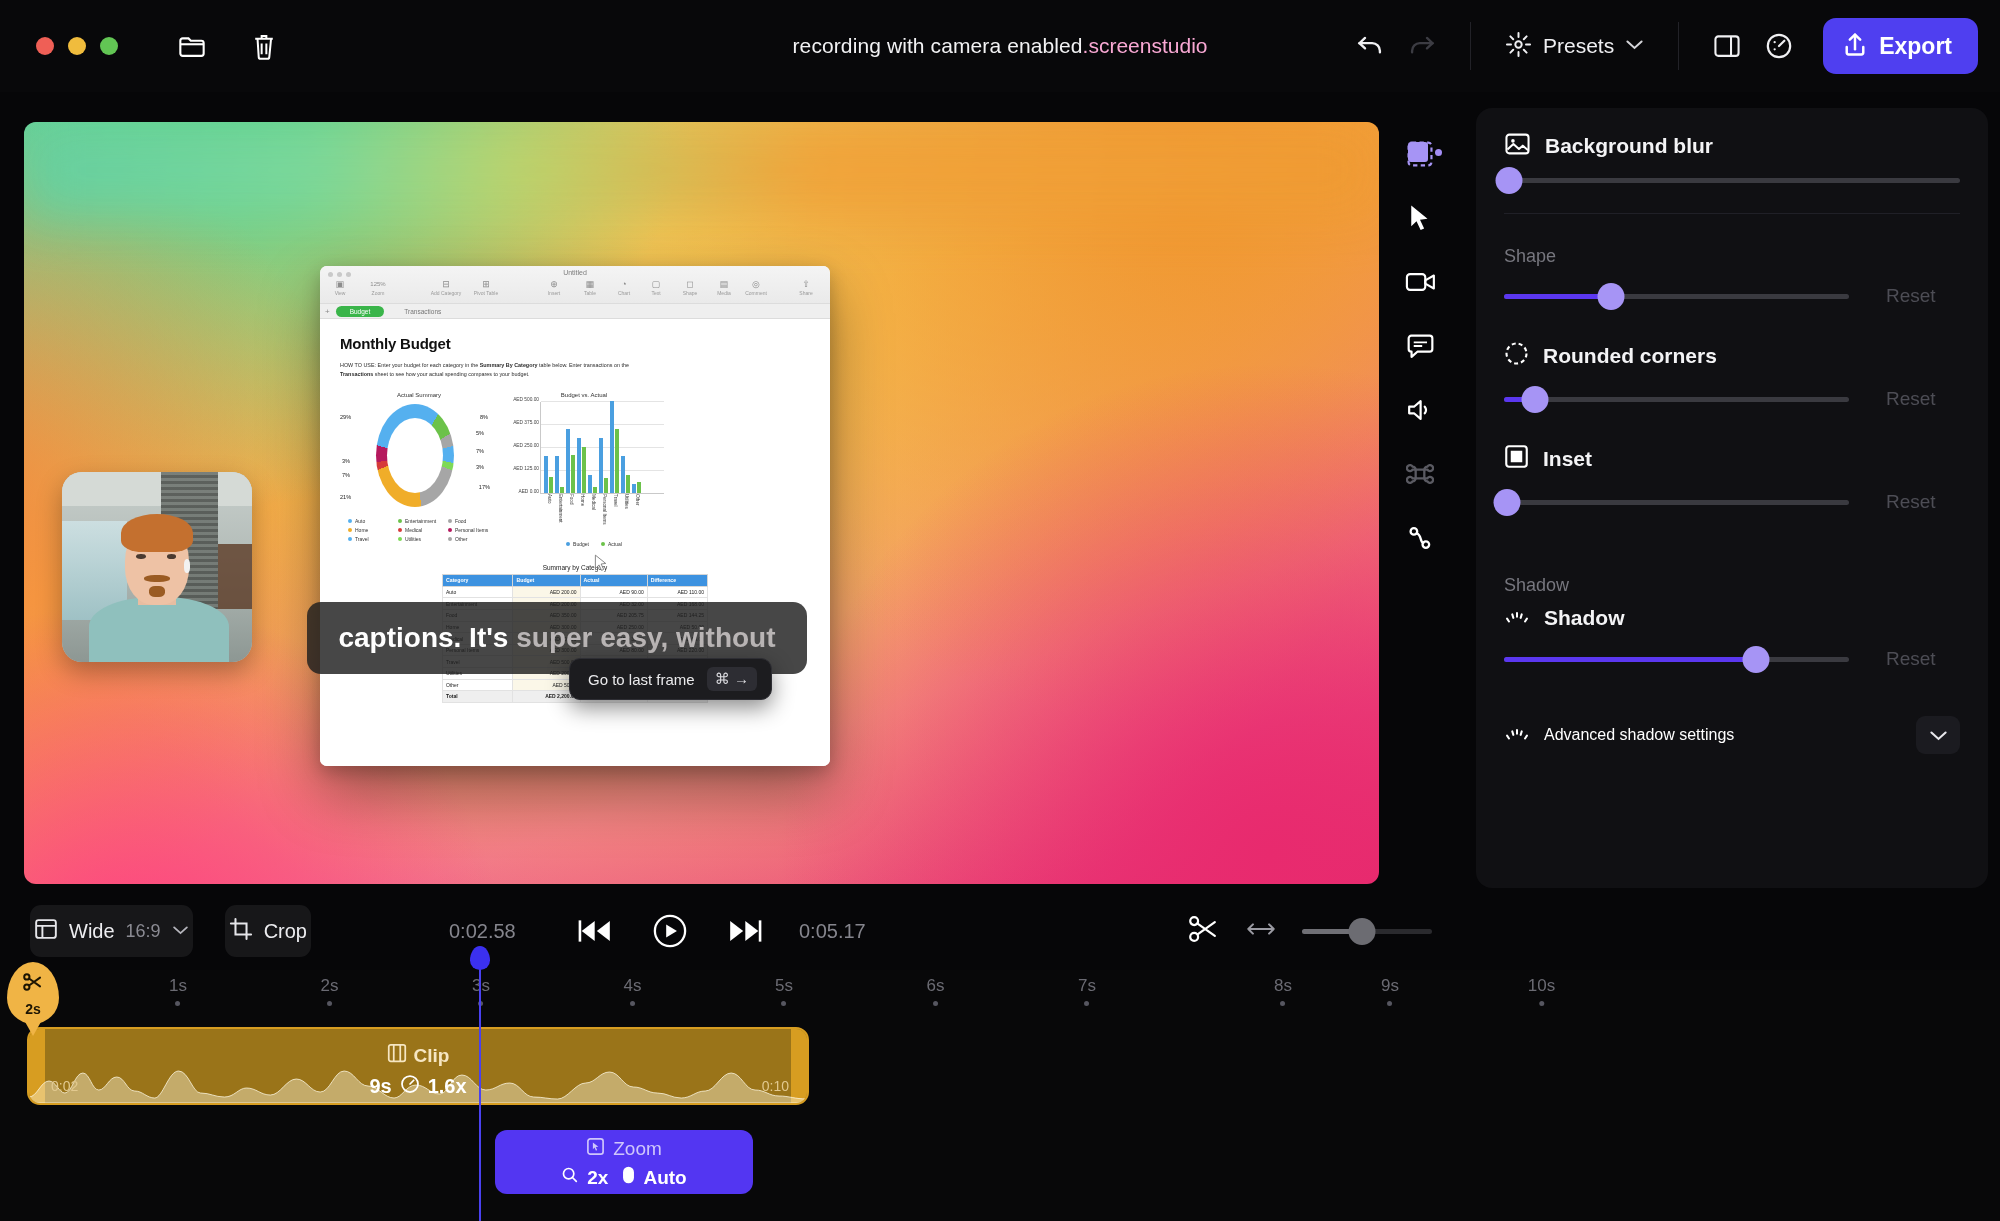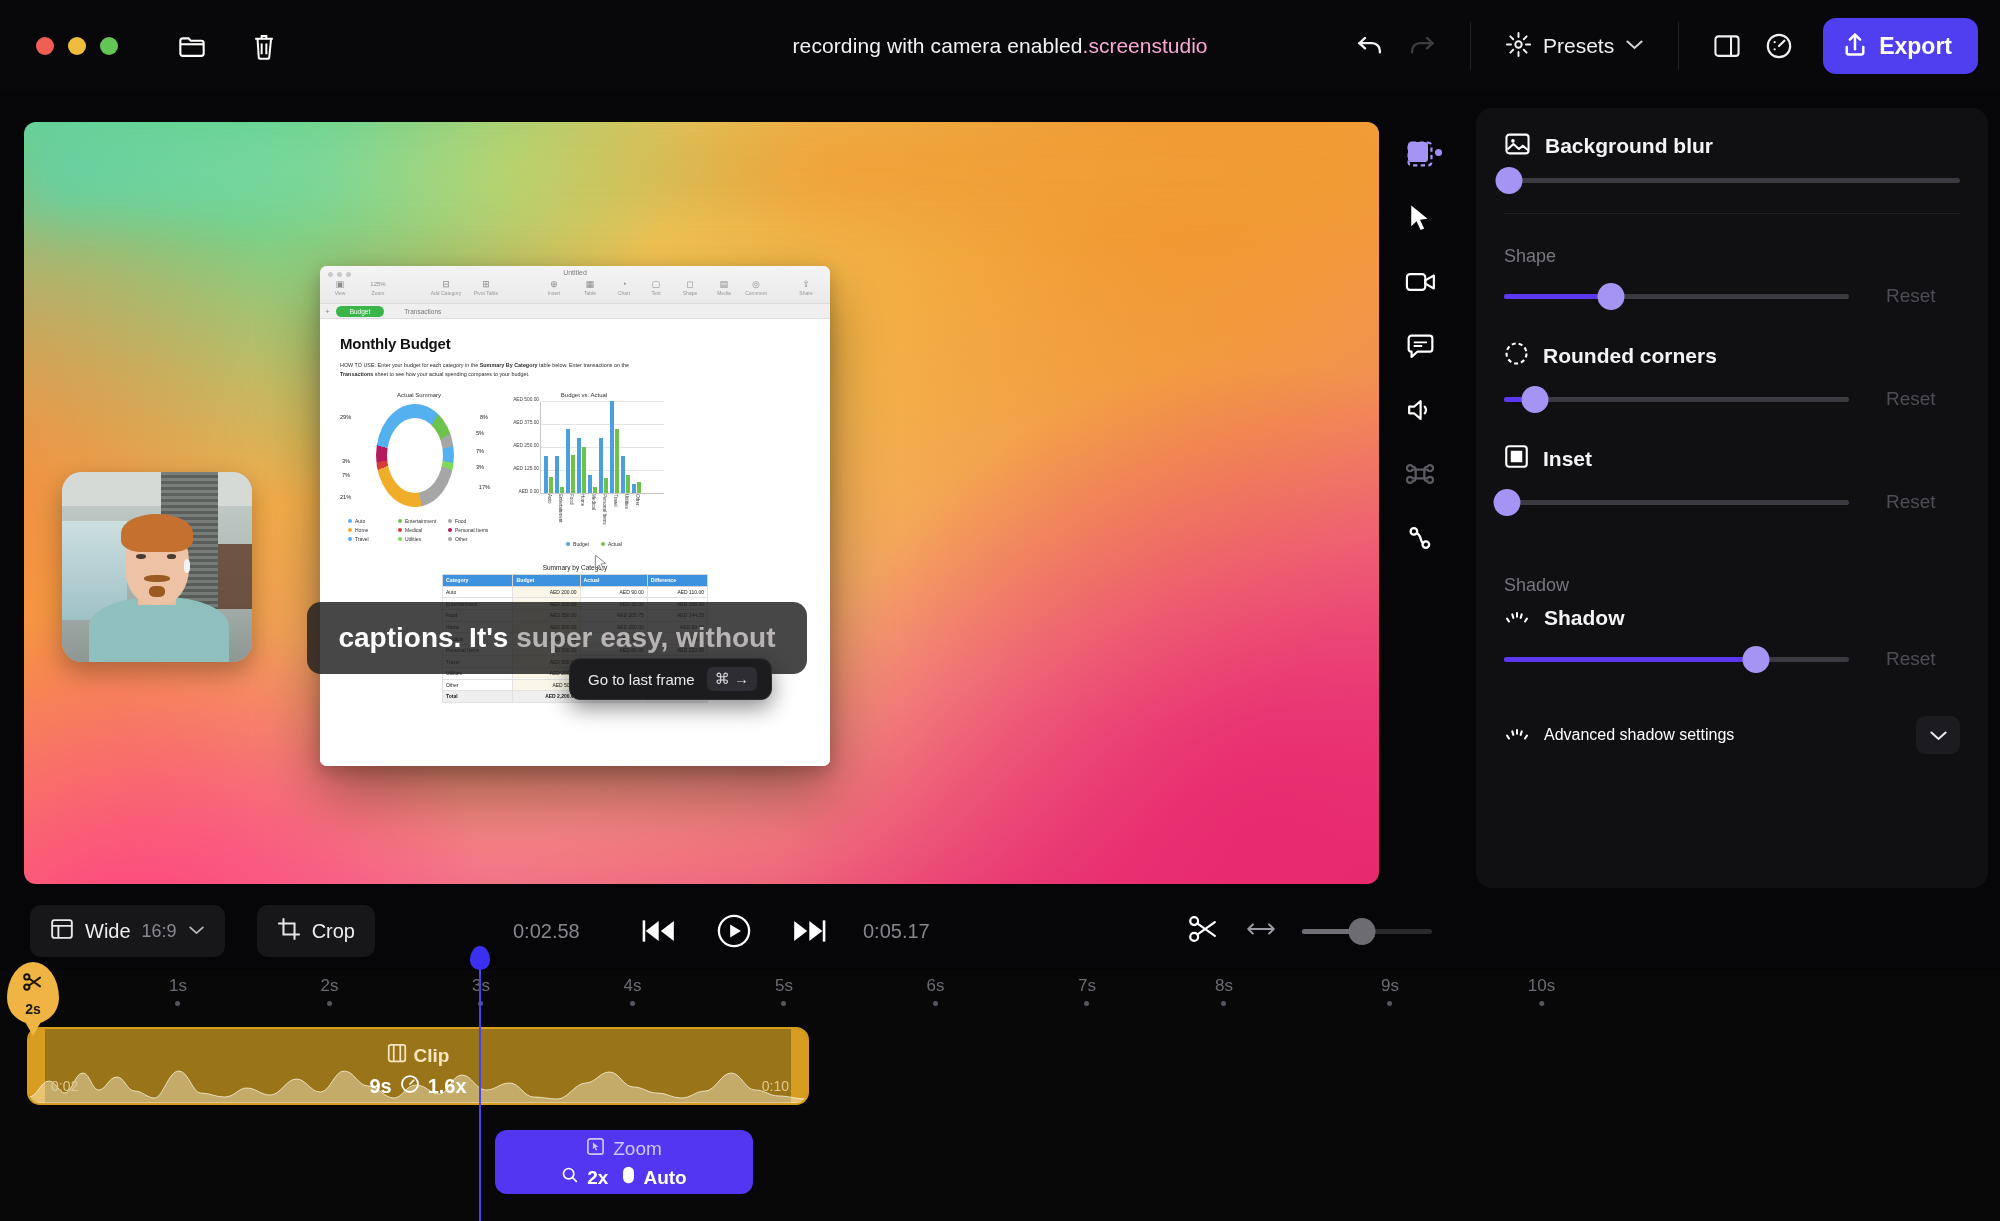--- a/index.html
+++ b/index.html
@@ -155,21 +155,21 @@
   .slider .fill{ position:absolute; left:0; top:0; height:5px; border-radius:3px; background:#5b37f0;}
   .slider .knob{ position:absolute; top:-11px; width:27px; height:27px; border-radius:50%; background:#a694f5; transform:translateX(-50%); cursor:pointer;}
   .reset{ font-size:19px; color:#4d4d55; width:74px; cursor:pointer;}
   .hr{ height:1px; background:#202027; margin:30px 0 32px;}
   .spacer-lg{ height:34px;}
   .adv-row{ display:flex; align-items:center; margin-top:46px;}
   .adv-chevron{ margin-left:auto; width:44px;height:38px; background:#1b1b20; border-radius:9px; display:flex;align-items:center;justify-content:center; cursor:pointer;}
 
   
   .ctrlbar{ position:absolute; left:0; top:892px; width:1470px; height:78px; display:flex; align-items:center;}
-  .pill{ display:flex; align-items:center; gap:11px; height:52px; background:#171719; border-radius:11px; padding:0 20px; cursor:pointer;}
+  .pill{ display:flex; align-items:center; gap:11px; height:52px; background:#171719; border-radius:11px; padding:0 4px; cursor:pointer;}
   .pill-label{ font-size:20px; color:#ededf0;}
   .pill-sub{ font-size:18px; color:#8b8b93;}
   .wide-pill{ margin-left:30px; }
   .crop-pill{ margin-left:32px; }
   .playgrp{ display:flex; align-items:center; gap:30px; margin-left:138px;}
   .time{ font-size:20px; color:#85858d; width:92px; text-align:left;}
   .pb{ width:46px;height:46px;display:flex;align-items:center;justify-content:center;cursor:pointer;}
   .rightgrp{ display:flex; align-items:center; gap:26px; margin-left:auto; padding-right:38px;}
   .zslider{ position:relative; width:130px; height:5px; background:#2a2a2e; border-radius:3px;}
   .zslider .zfill{ position:absolute;left:0;top:0;height:5px;width:46%;background:#6f6f75;border-radius:3px;}
@@ -820,21 +820,21 @@
           <div class="tl-dot"></div>
         </div>
         <div class="tick" style="left: 935.5px;">
           <div class="tl-lab">6s</div>
           <div class="tl-dot"></div>
         </div>
         <div class="tick" style="left: 1087px;">
           <div class="tl-lab">7s</div>
           <div class="tl-dot"></div>
         </div>
-        <div class="tick" style="left: 1224px;">
+        <div class="tick" style="left: 1283px;">
           <div class="tl-lab">8s</div>
           <div class="tl-dot"></div>
         </div>
         <div class="tick" style="left: 1390px;">
           <div class="tl-lab">9s</div>
           <div class="tl-dot"></div>
         </div>
         <div class="tick" style="left: 1541.5px;">
           <div class="tl-lab">10s</div>
           <div class="tl-dot"></div>

